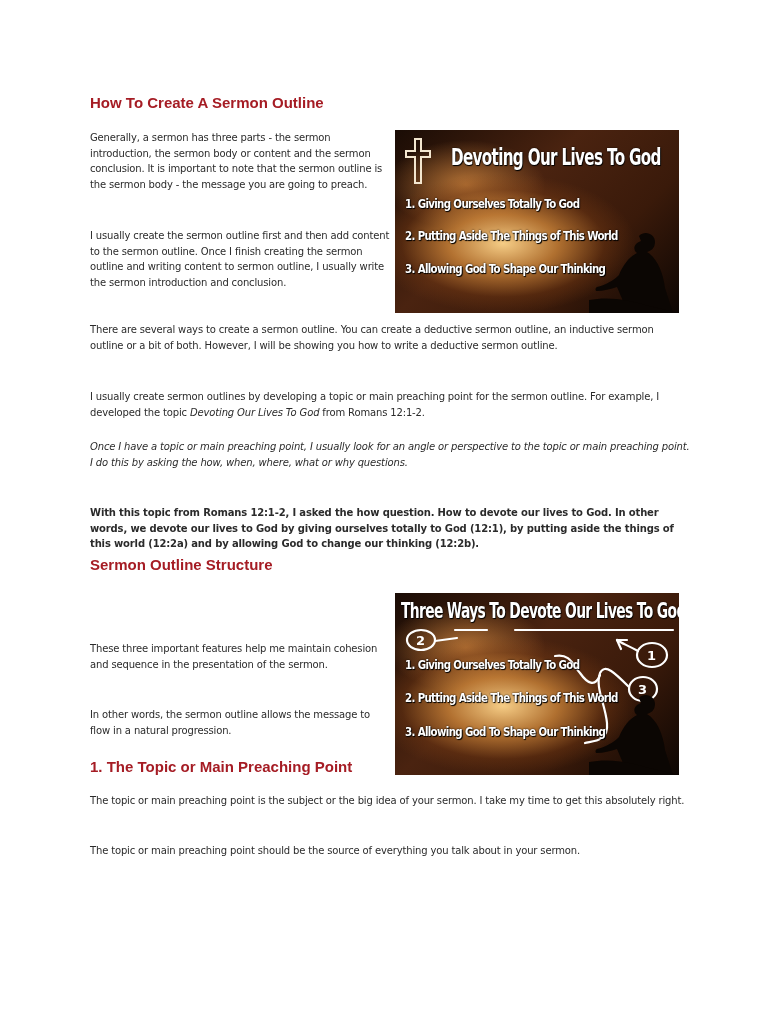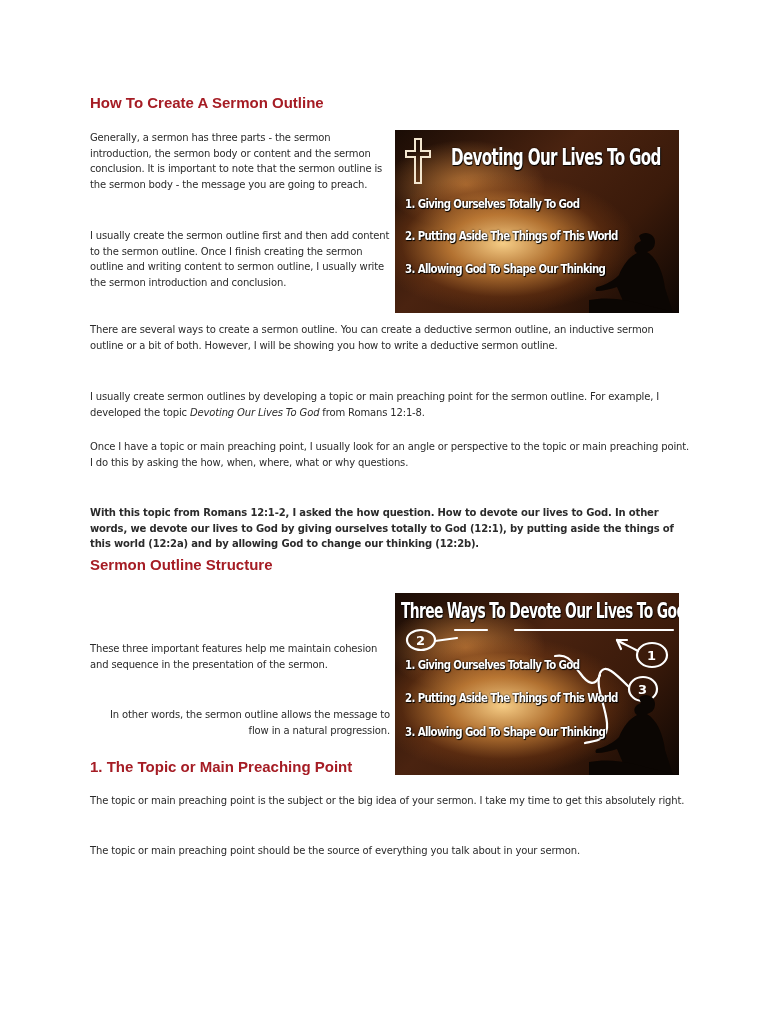--- a/index.html
+++ b/index.html
@@ -66,30 +66,30 @@
     <div class="item" style="top:131px;">3. Allowing God To Shape Our Thinking</div>
     <svg class="silhouette" viewBox="0 0 90 95">
       <path d="M50 18 c6 -6 16 -2 16 6 c0 6 -4 9 -8 10 c10 6 16 20 18 36 l8 25 H20 c2 -6 8 -10 14 -12 l-6 -14 c-6 2 -14 4 -20 4 c-2 0 -2 -3 0 -4 c8 -2 16 -6 22 -12 c4 -10 10 -18 18 -22 c-4 -3 -4 -9 4 -12 z" fill="#0b0603"></path>
       <path d="M0 95 L0 82 C20 78 40 82 60 88 L90 95 Z" fill="#0b0603"></path>
     </svg>
   </div>
 
   <p class="p wide" style="top:322px;">There are several ways to create a sermon outline. You can create a deductive sermon outline, an inductive sermon outline or a bit of both. However, I will be showing you how to write a deductive sermon outline.</p>
 
   <p class="p wide" style="top:389px;">
-    <span>I usually create sermon outlines by developing a topic or main preaching point for the sermon outline. For example, I developed the topic </span><em>Devoting Our Lives To God</em><span> from Romans 12:1-8.</span>
+    <span>I usually create sermon outlines by developing a topic or main preaching point for the sermon outline. For example, I developed the topic </span><em>Devoting Our Lives To God</em><span> from Romans 12:1-2.</span>
   </p>
 
-  <p class="p wide" style="top:439px;">Once I have a topic or main preaching point, I usually look for an angle or perspective to the topic or main preaching point. I do this by asking the how, when, where, what or why questions.</p>
+  <p class="p wide" style="top:439px;font-style:italic;">Once I have a topic or main preaching point, I usually look for an angle or perspective to the topic or main preaching point. I do this by asking the how, when, where, what or why questions.</p>
   <p class="p wide" style="top:505px;font-weight:bold;">With this topic from Romans 12:1-2, I asked the how question. How to devote our lives to God. In other words, we devote our lives to God by giving ourselves totally to God (12:1), by putting aside the things of this world (12:2a) and by allowing God to change our thinking (12:2b).</p>
 
   <h2 class="h" style="top:556px;">Sermon Outline Structure</h2>
 
   <p class="p narrow" style="top:641px;">These three important features help me maintain cohesion and sequence in the presentation of the sermon.</p>
-  <p class="p narrow" style="top:707px;text-align:right;">In other words, the sermon outline allows the message to flow in a natural progression.</p>
+  <p class="p narrow" style="top:707px;">In other words, the sermon outline allows the message to flow in a natural progression.</p>
 
   <div class="img" style="top:593px; height:182px;">
     <div class="title" style="left:6px; top:6px; font-size:21px; transform:scaleX(0.66);">Three Ways To Devote Our Lives To God</div>
     <svg style="position:absolute;left:0;top:0;width:284px;height:182px;" viewBox="0 0 284 182">
       <g fill="none" stroke="#ffffff" stroke-width="2.2" stroke-linecap="round">
         <line x1="120" y1="37" x2="278" y2="37"></line>
         <line x1="60" y1="37" x2="92" y2="37"></line>
         <ellipse cx="26" cy="47" rx="14" ry="10"></ellipse>
         <line x1="40" y1="48" x2="62" y2="45"></line>
         <ellipse cx="257" cy="62" rx="15" ry="12"></ellipse>

